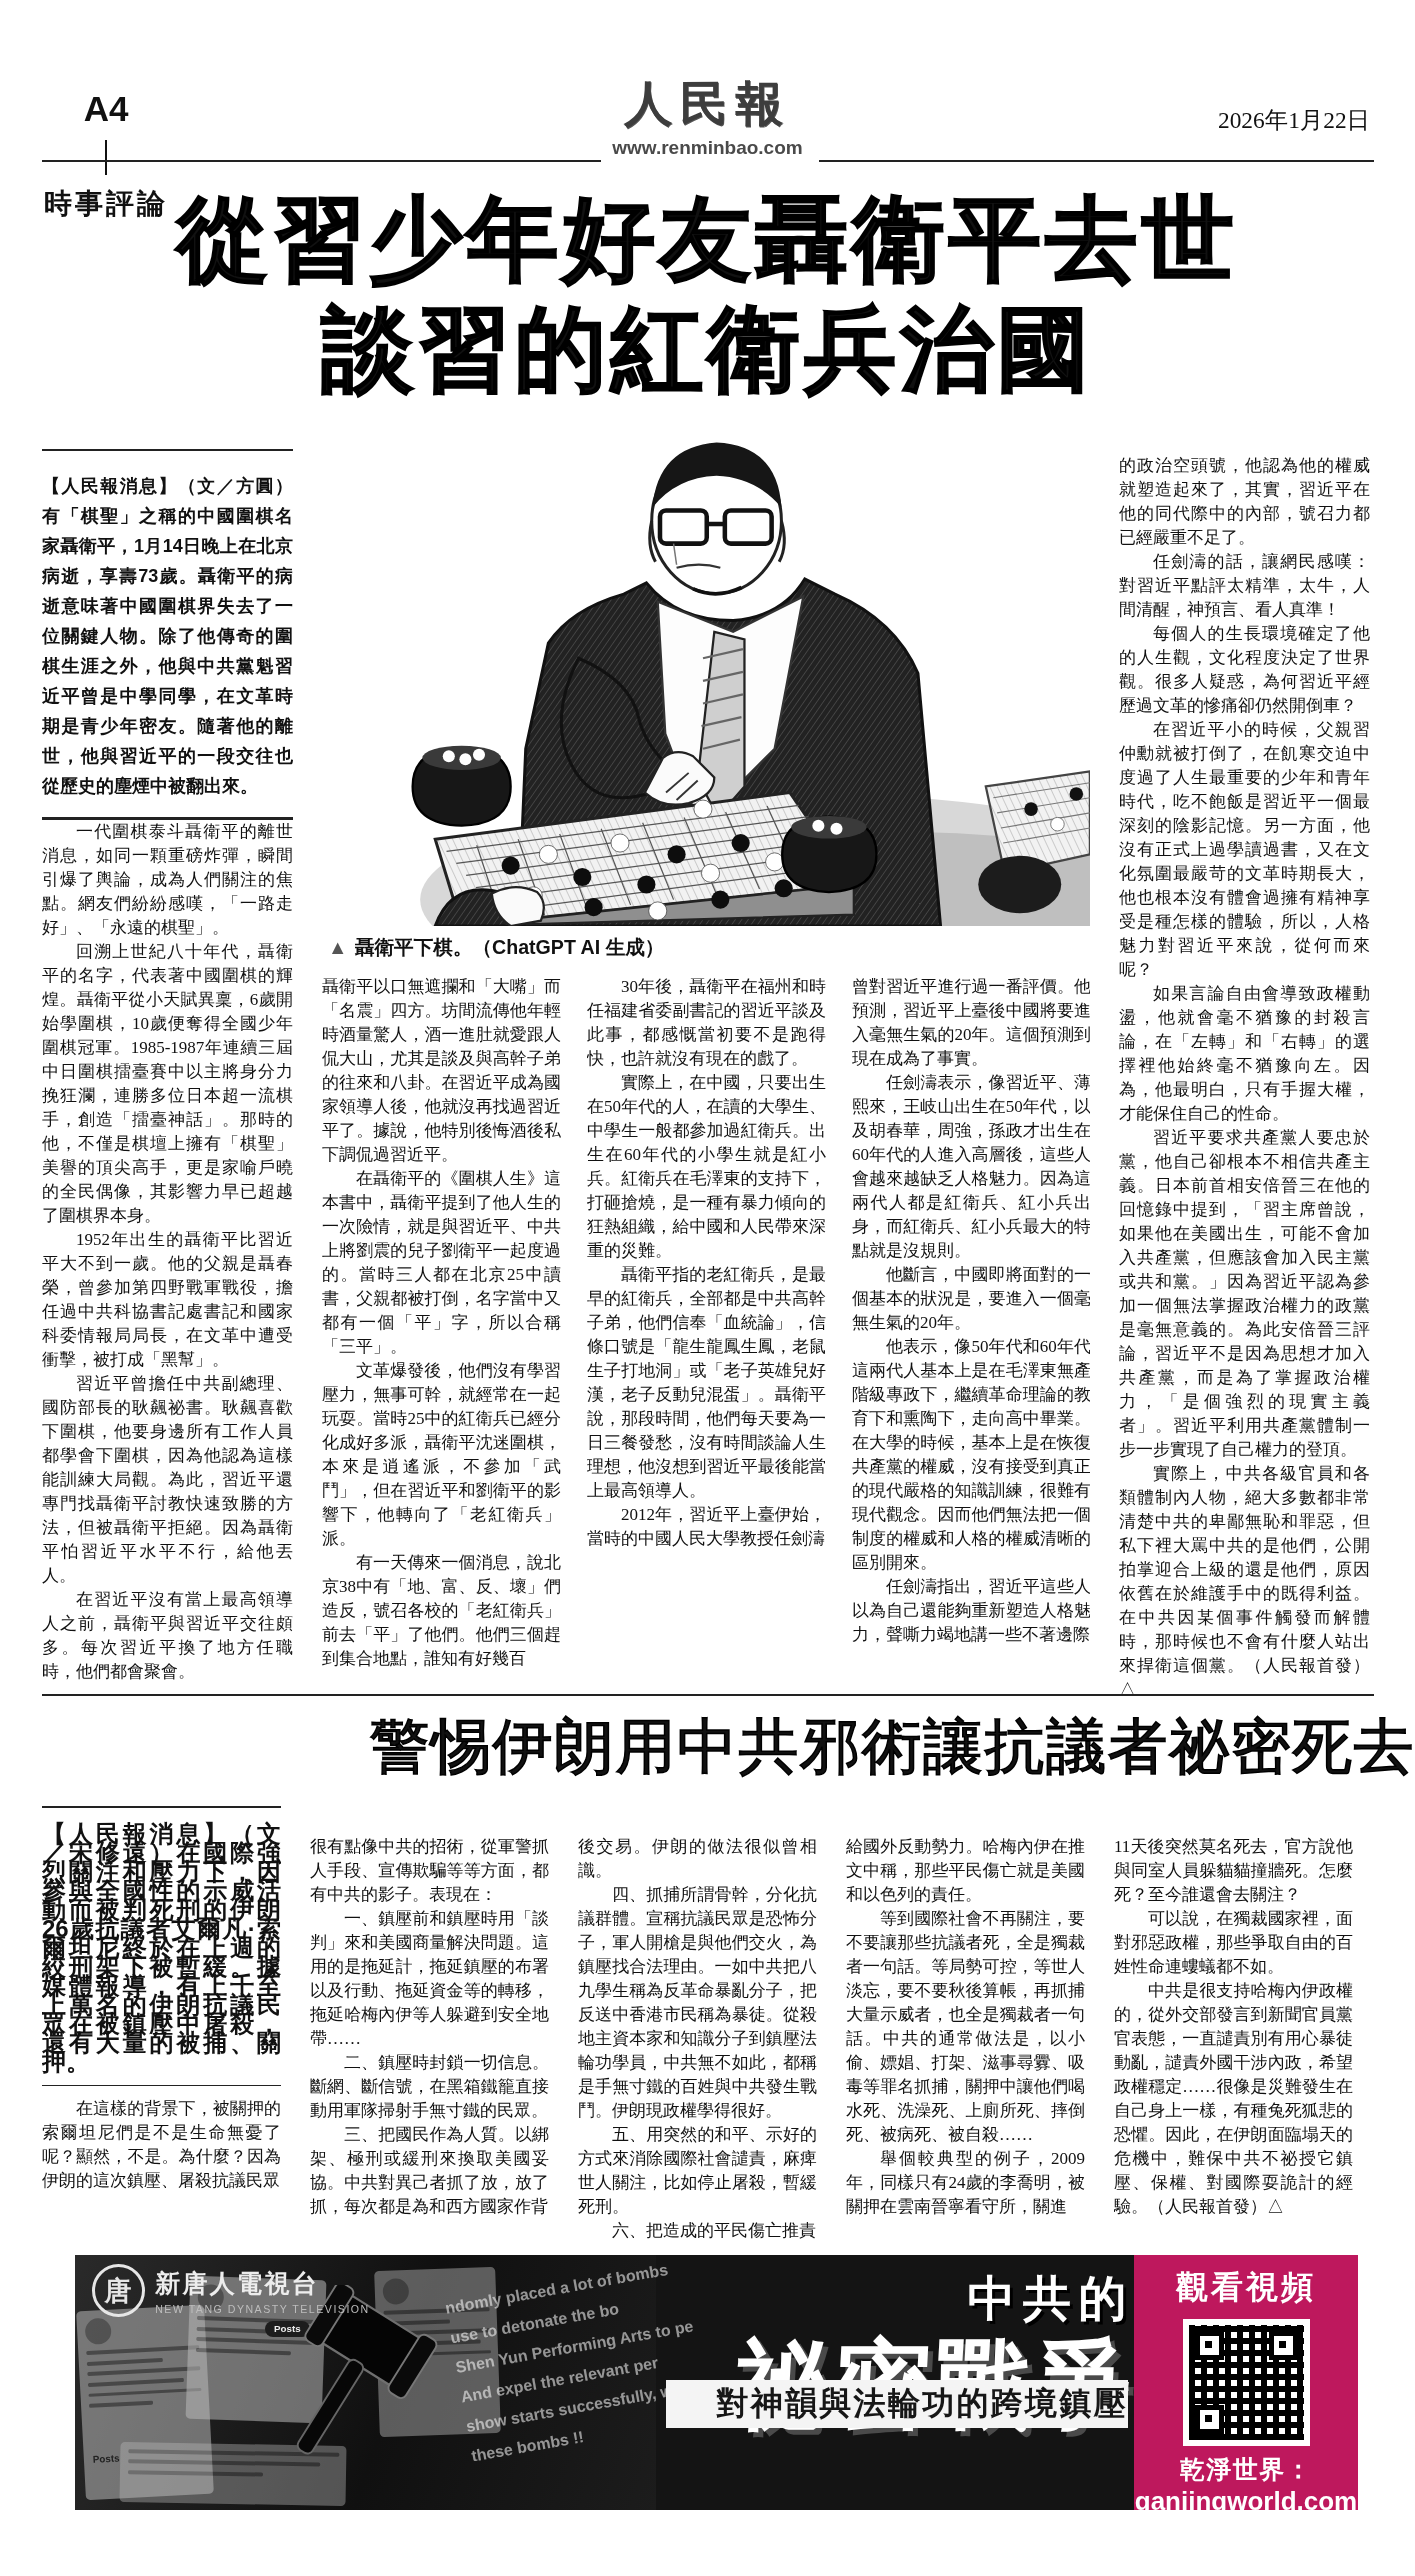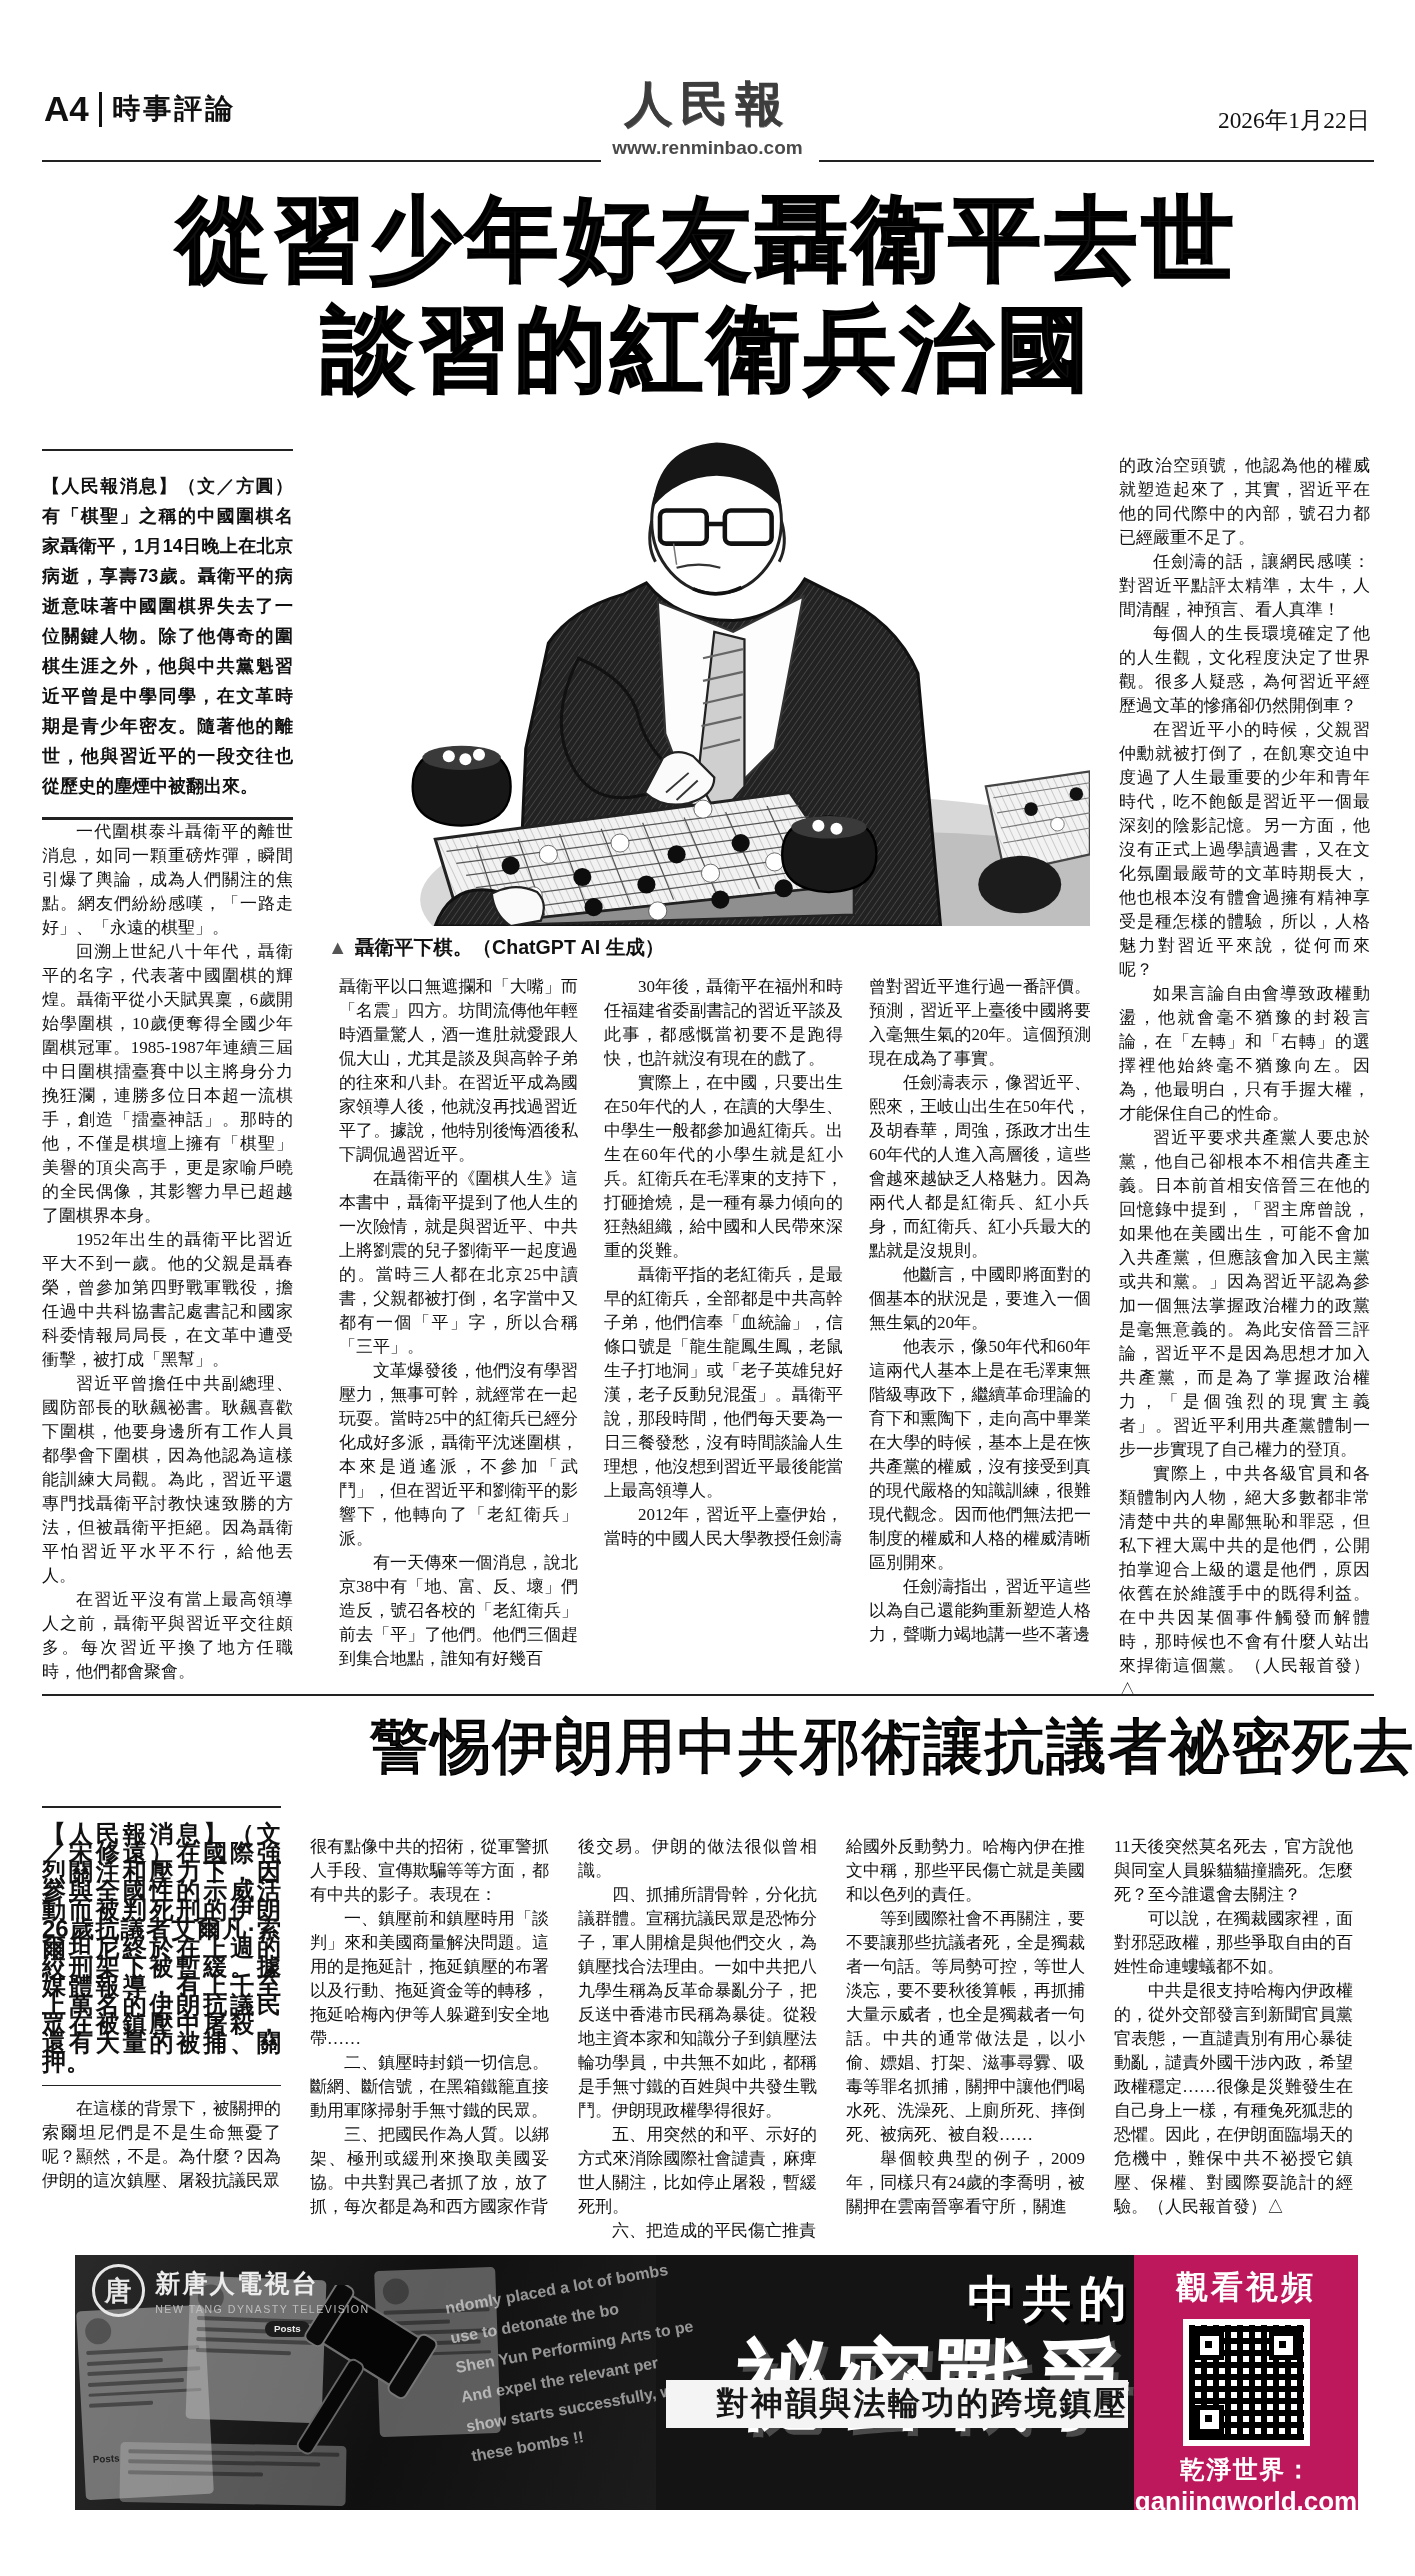--- a/index.html
+++ b/index.html
@@ -1,19 +1,19 @@
 <!DOCTYPE html>
 <html style="font-size:12px"><head>
 <meta charset="utf-8">
 <style>
   html,body{margin:0;padding:0;background:#e8e8e8;}
   #page{position:relative;width:1415px;height:2576px;background:#ffffff;overflow:hidden;
         font-family:"Liberation Serif",serif;color:#111;}
   
-  .hdr-left{position:absolute;left:44px;top:89px;display:flex;align-items:center;gap:10.6px;}
+  .hdr-left{position:absolute;left:44px;top:89px;display:flex;align-items:center;gap:10.6px;flex-direction:column;}
   .hdr-page{font-family:"Liberation Sans",sans-serif;font-weight:900;font-size:35px;}
   .hdr-sep{width:2.3px;height:35px;background:#111;}
   .hdr-section{font-family:"Liberation Sans",sans-serif;font-weight:700;font-size:28px;letter-spacing:3px;}
   .masthead{position:absolute;left:0;right:0;top:72px;text-align:center;font-weight:900;
             font-size:48px;letter-spacing:7.5px;color:#3d3d3d;text-shadow:0.8px 0.8px 0 #555;}
   .hdr-url{position:absolute;left:0;right:0;top:137px;text-align:center;
            font-family:"Liberation Sans",sans-serif;font-weight:700;font-size:19px;color:#4a4a4a;}
   .hdr-date{position:absolute;right:45px;top:104px;font-size:23.4px;}
   .hdr-rule-l{position:absolute;left:42px;top:160px;width:559px;height:1.5px;background:#222;}
   .hdr-rule-r{position:absolute;left:819px;top:160px;width:555px;height:1.5px;background:#222;}
@@ -29,21 +29,21 @@
   .rule{height:2.3px;background:#222;}
   .rule-thin{height:1.5px;background:#222;}
   .lede{font-family:"Liberation Sans",sans-serif;font-weight:700;font-size:18px;line-height:30px;
         text-align:justify;margin:0;padding:19.6px 0 16.6px 0;}
   p.body{font-size:17px;line-height:24px;text-align:justify;margin:0;text-indent:2em;}
   p.body.noind{text-indent:0;}
   .a1-c1 p.body:first-of-type{margin-top:10.6px;}
   .illus{width:768px;height:494px;display:block;}
   .cap{font-family:"Liberation Sans",sans-serif;font-weight:700;font-size:19.6px;margin:7.5px 0 13.6px 6px;}
   .cap .tri{color:#555;margin-right:7.5px;}
-  .a1-sub{display:flex;gap:26px;height:713px;overflow:hidden;margin-left:17px;}
+  .a1-sub{display:flex;gap:26px;height:713px;overflow:hidden;}
   .a1-sub > div{width:239px;flex:none;overflow:hidden;}
   
   .mid-rule{position:absolute;left:42px;top:1694px;width:1332px;height:1.5px;background:#222;}
   .h2-wrap{position:absolute;left:0;right:0;top:1707px;text-align:right;font-weight:400;
            font-size:60px;letter-spacing:1.5px;-webkit-text-stroke:1.5px #000;white-space:nowrap;}
   
   .a2{position:absolute;left:42px;top:1806px;width:1332px;display:flex;gap:29px;height:434px;overflow:hidden;}
   .a2 > div{width:239px;flex:none;overflow:hidden;}
   .a2 .pad{padding-top:29px;}
   .a2 .lede{padding:16.6px 0 13.6px 0;font-size:24px;line-height:19px;}

